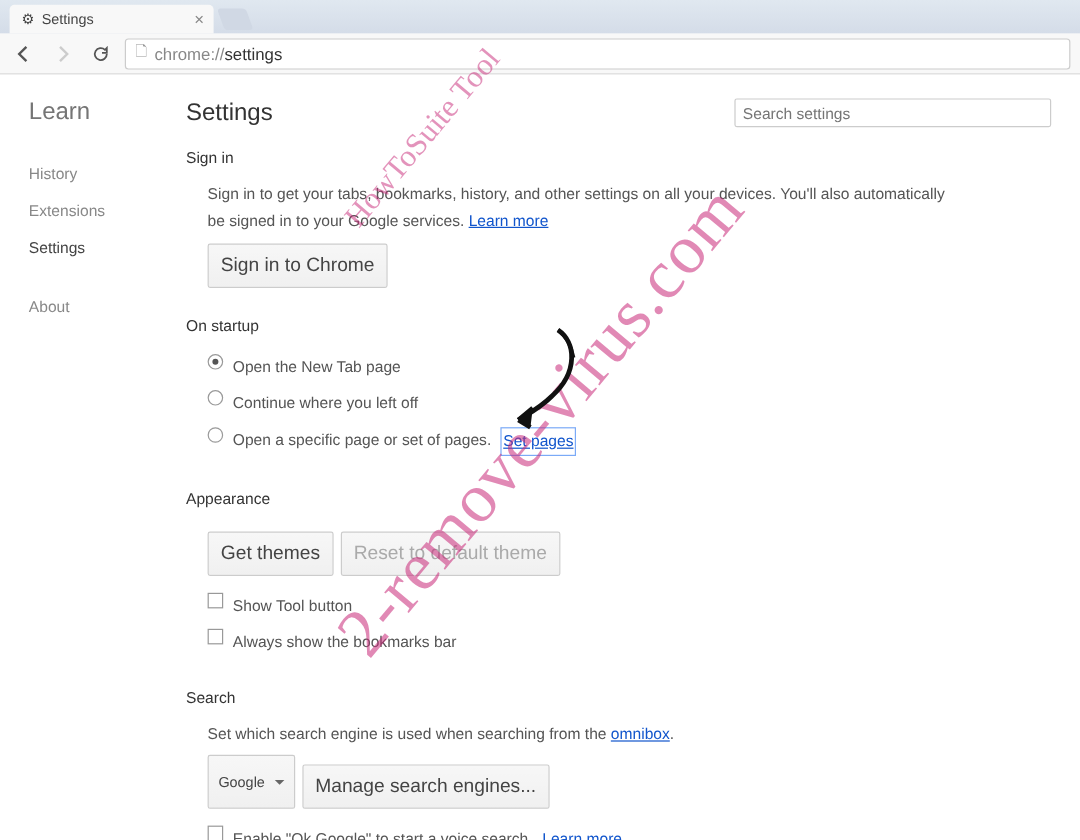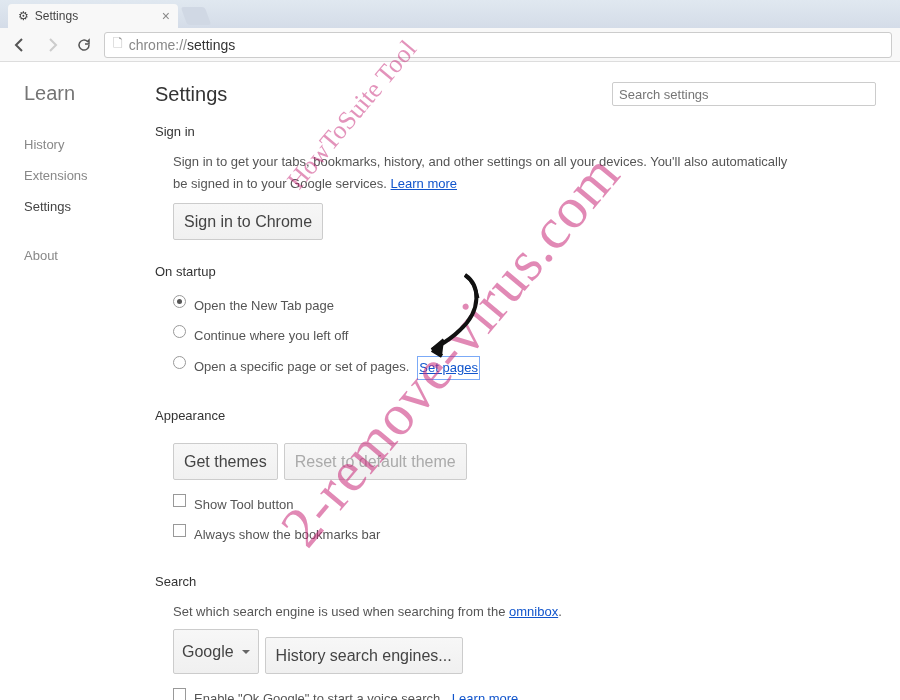--- a/index.html
+++ b/index.html
@@ -198,21 +198,21 @@
       border-radius: 50%;
       top: 3px; left: 3px;
     }
     .dropdown-btn {
       display: inline-flex;
       align-items: center;
       background: linear-gradient(#f7f7f7, #f0f0f0);
       border: 1px solid #ccc;
       border-radius: 2px;
       padding: 4px 8px;
-      font-size: 16px;
+      font-size: 12px;
       color: #444;
       cursor: pointer;
       gap: 8px;
     }
     .caret-down {
       width: 0; height: 0;
       border-left: 4px solid transparent;
       border-right: 4px solid transparent;
       border-top: 4px solid #666;
     }
@@ -360,21 +360,21 @@
       <div class="section-title">Search</div>
       <div class="section-body">
         <div>
           <span>Set which search engine is used when searching from the </span><span class="link">omnibox</span>.
         </div>
         <div class="btn-group" style="margin-top:6px;">
           <span class="dropdown-btn">
             <span>Google</span>
             <span class="caret-down"></span>
           </span>
-          <span class="btn">History search engines...</span>
+          <span class="btn">Manage search engines...</span>
         </div>
         <div class="check-row" style="margin-top:10px;">
           <span class="check"></span>
           <span>Enable "Ok Google" to start a voice search.</span>
           <span class="link">Learn more</span>
         </div>
         <div class="hint">Say "Ok Google" in a new tab and google.com</div>
       </div>
     </div>
 

